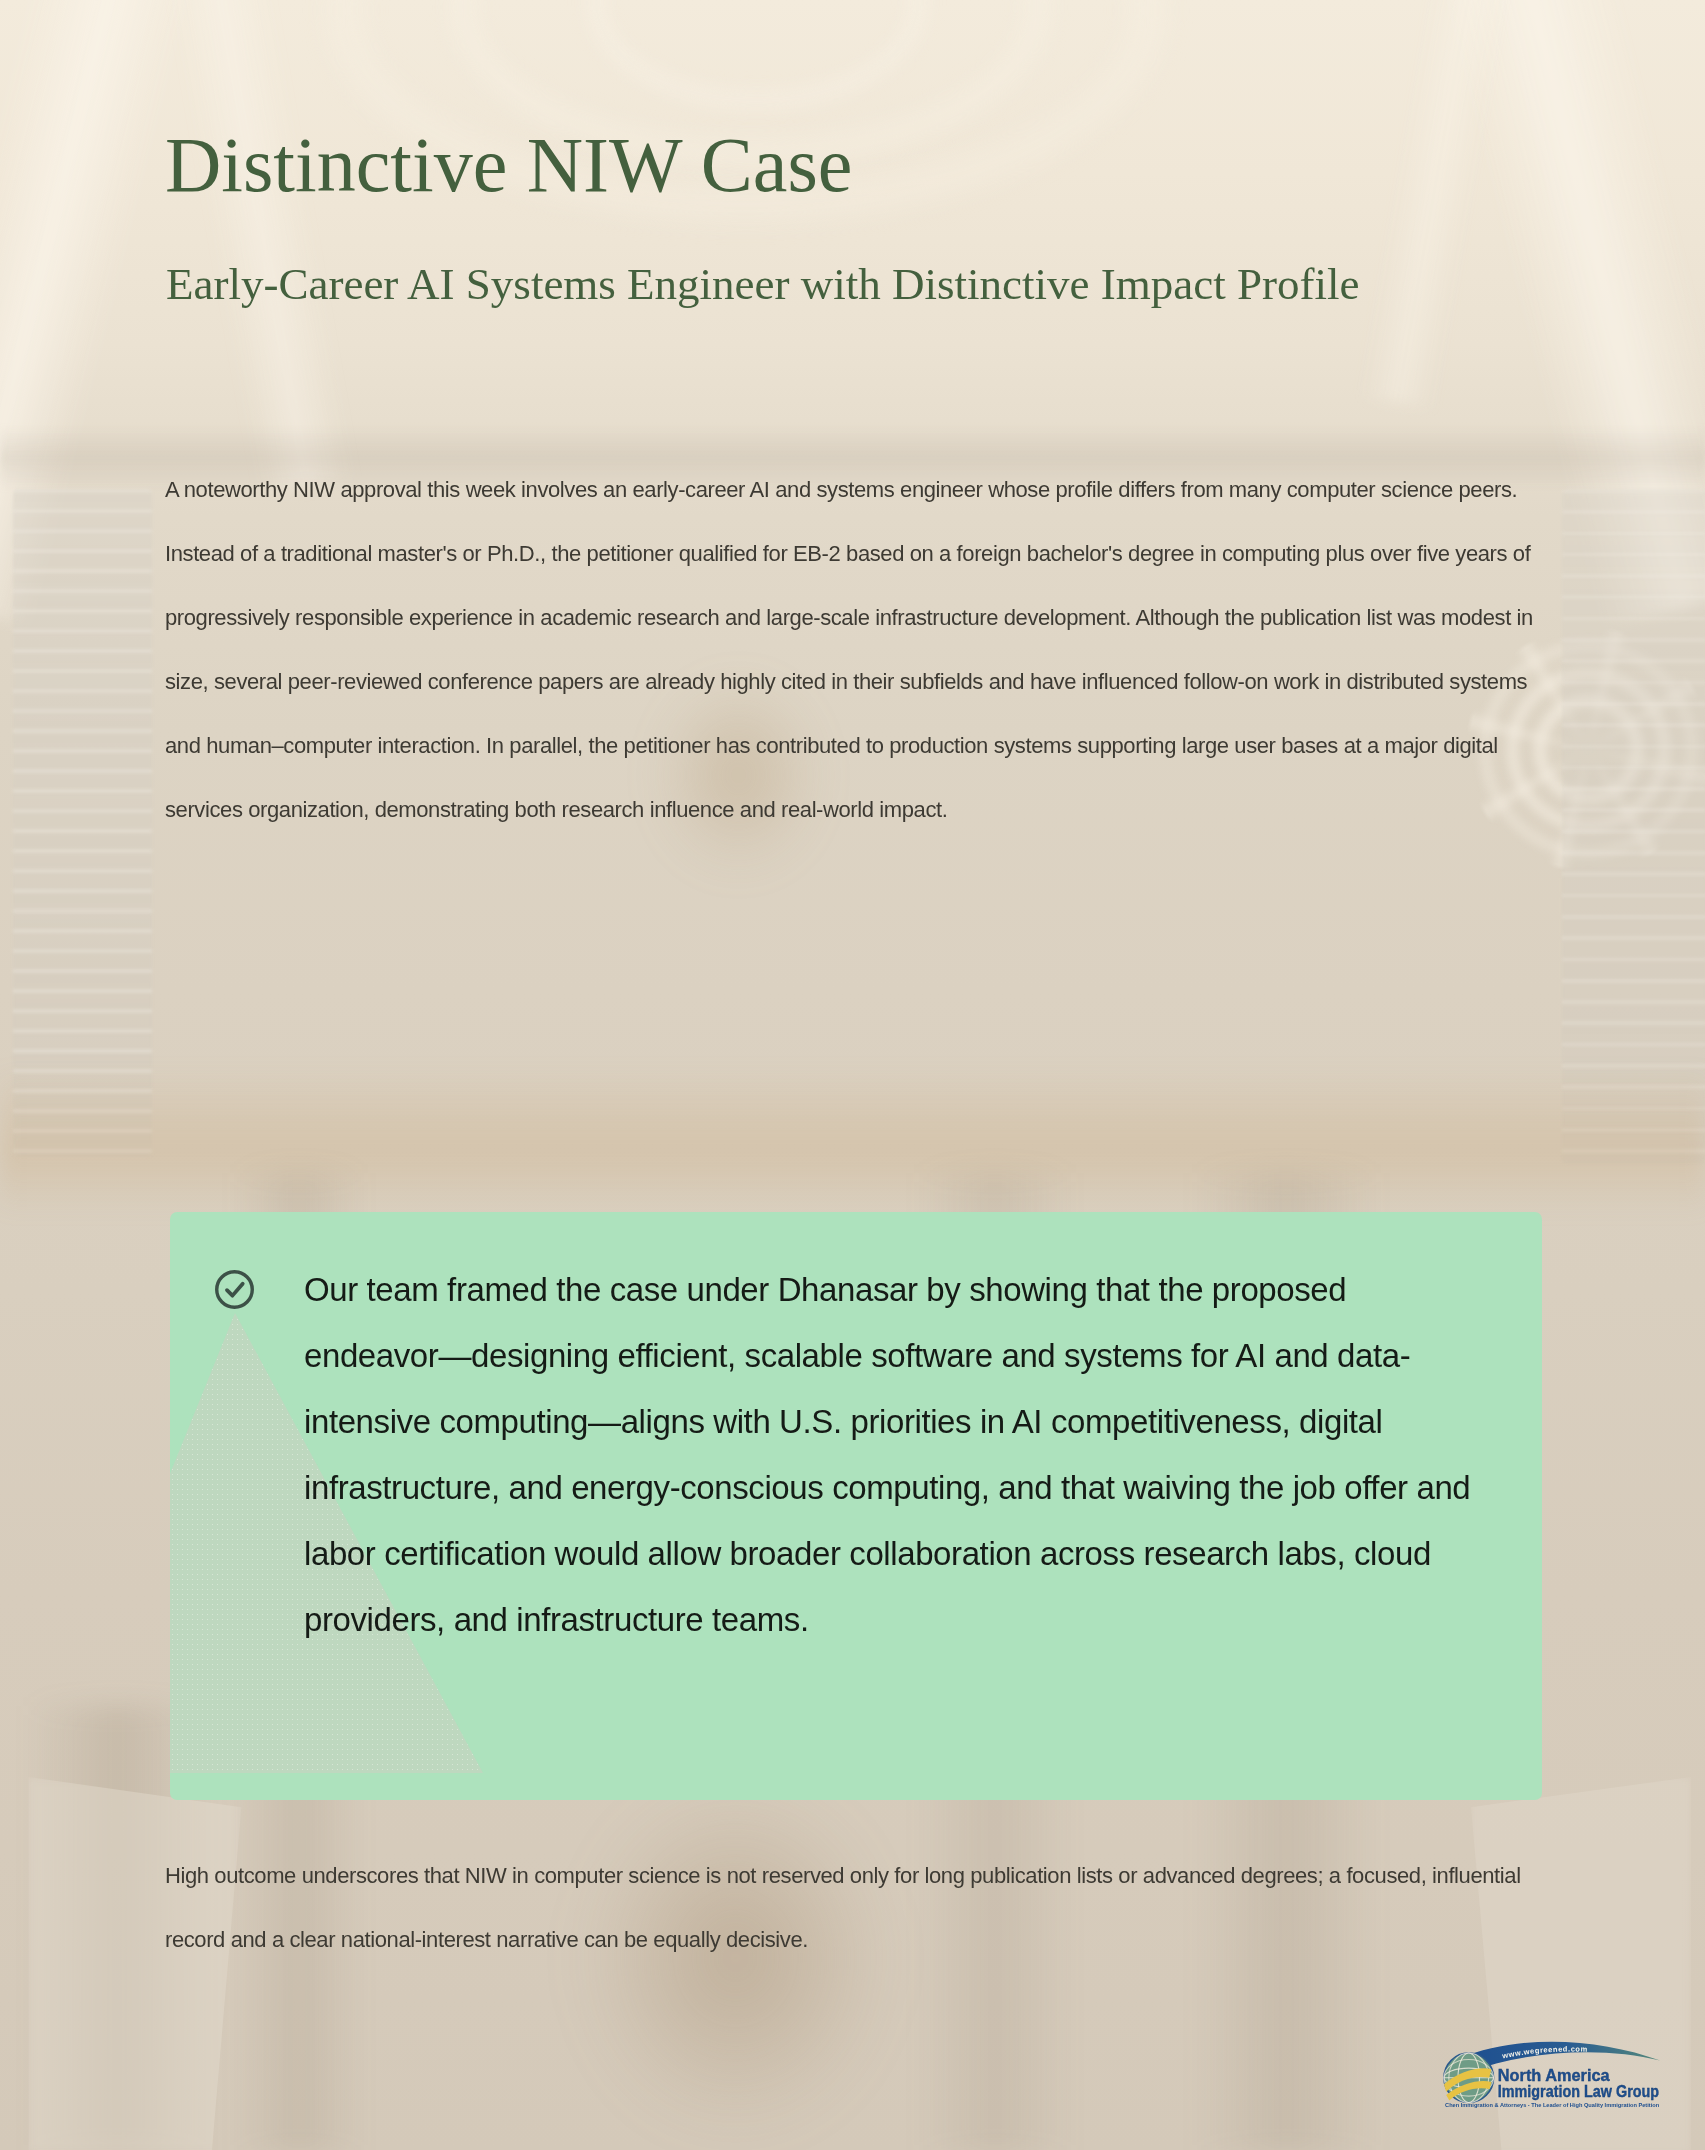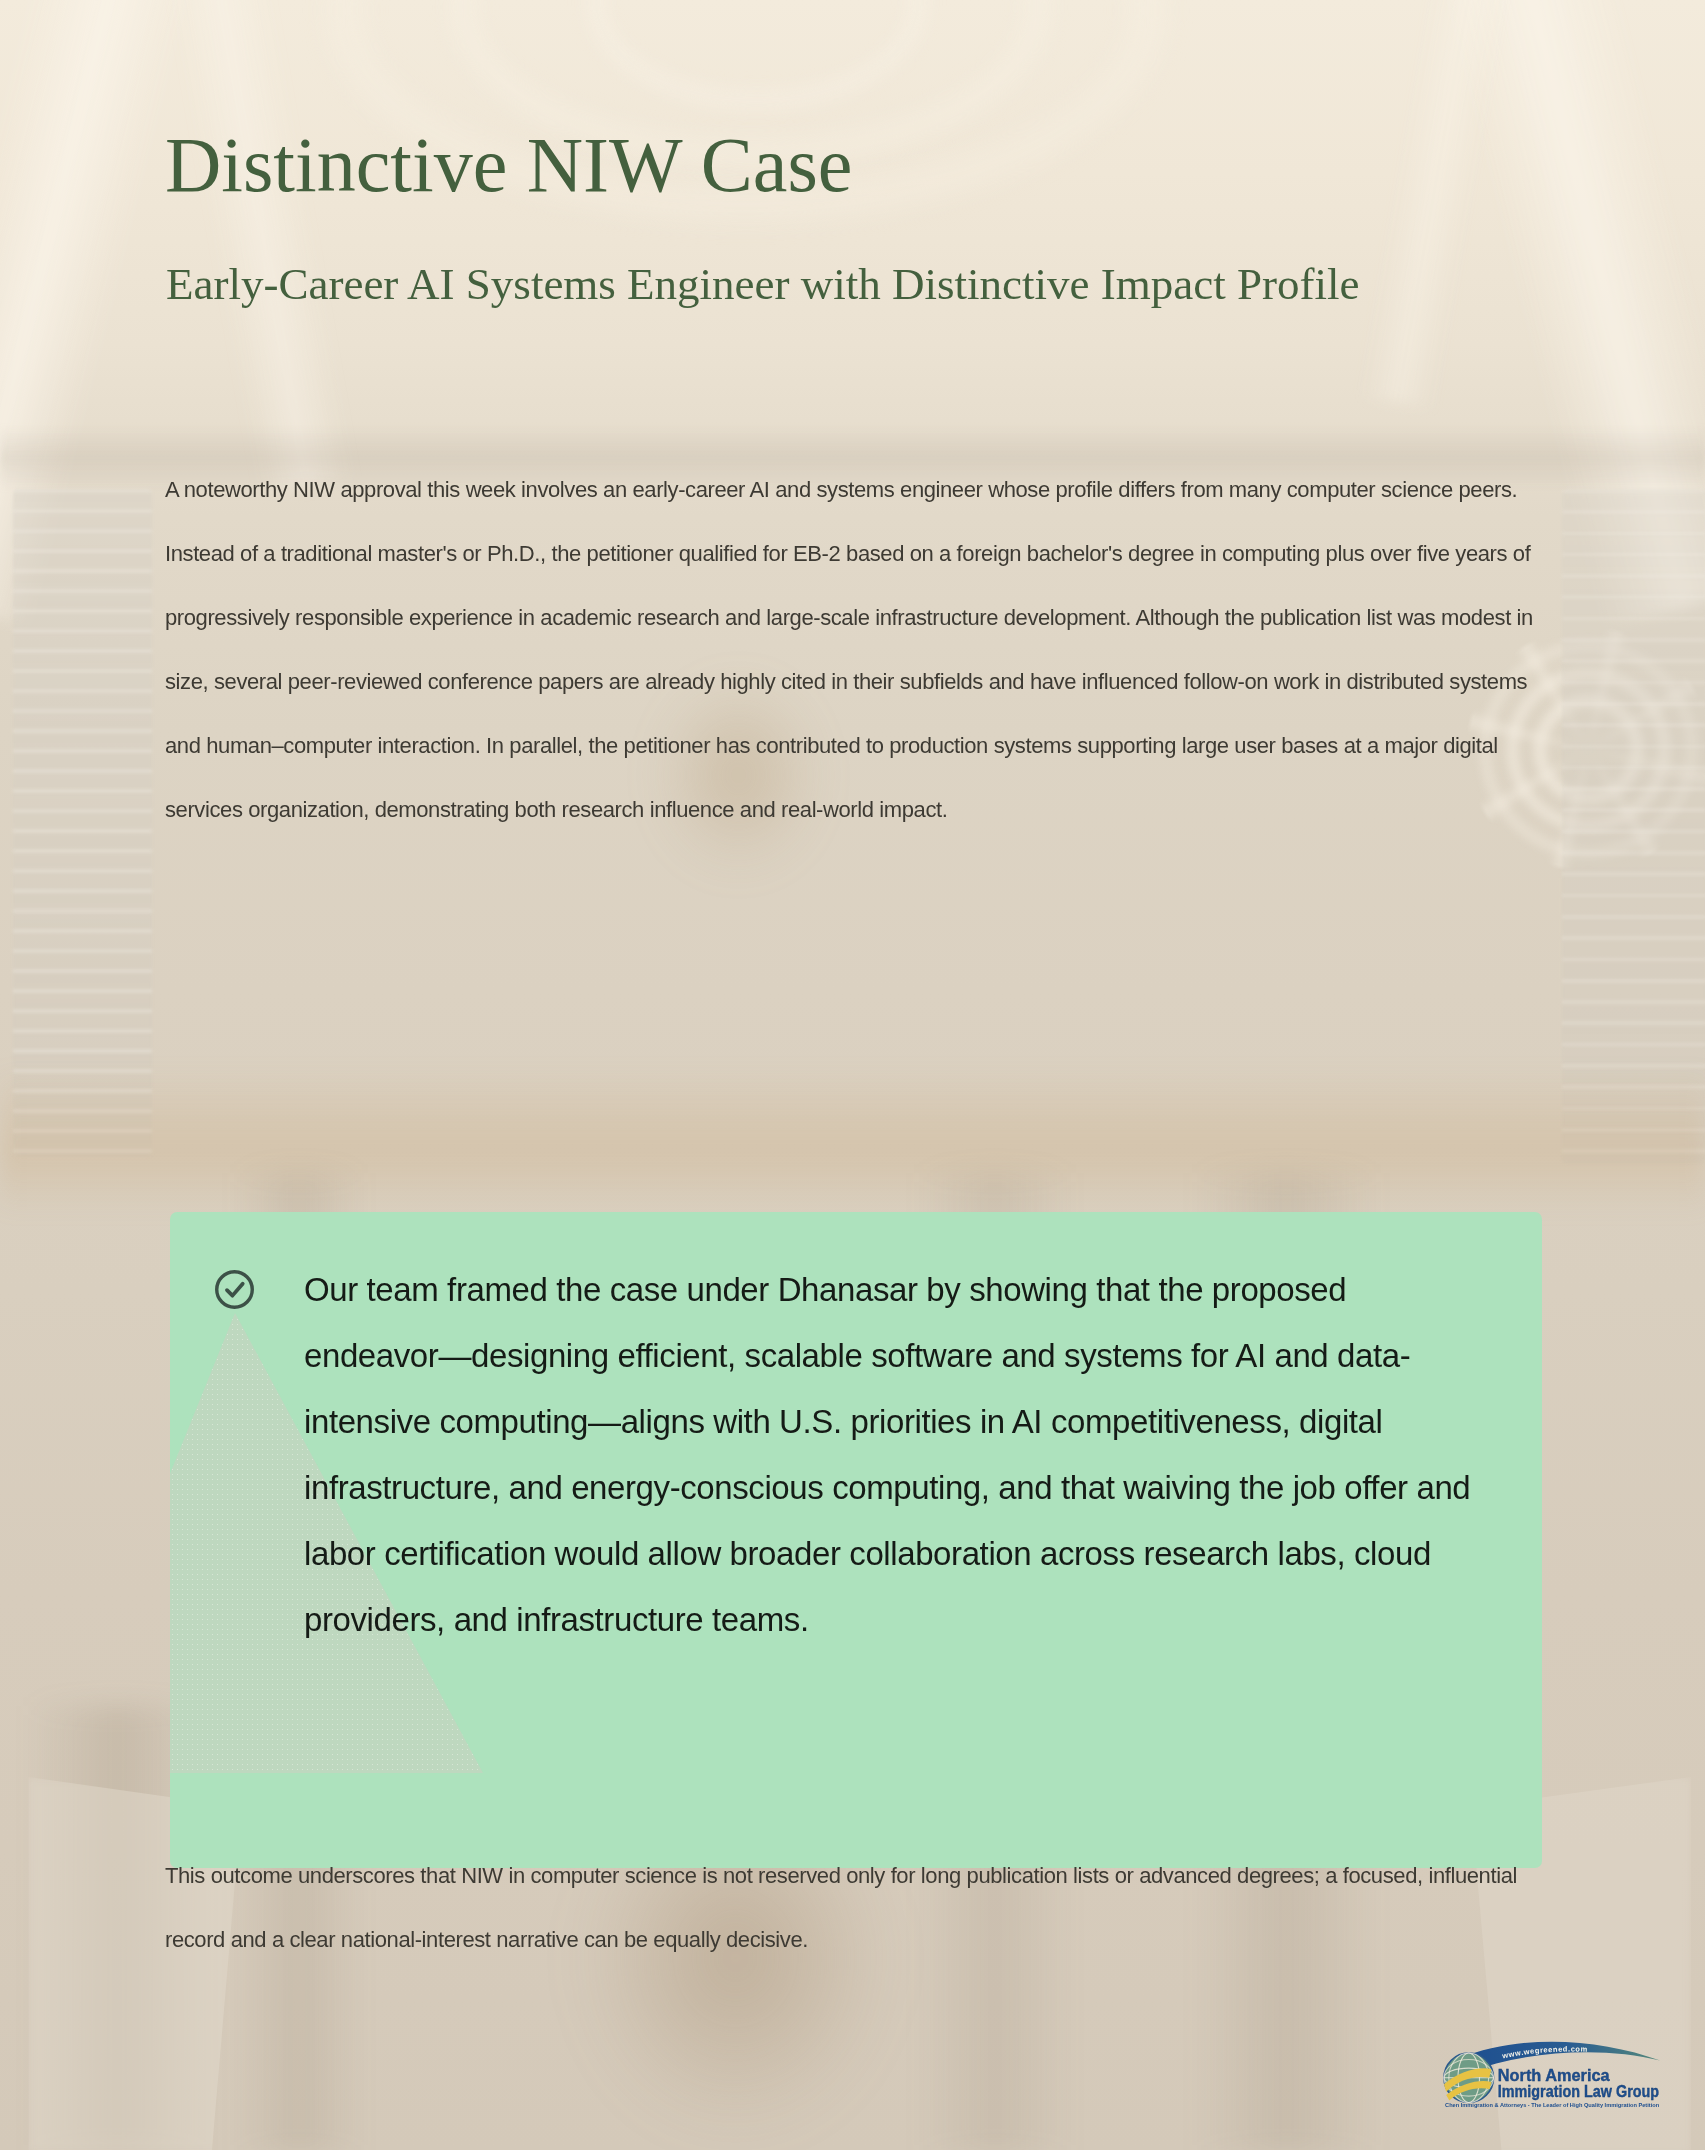--- a/index.html
+++ b/index.html
@@ -94,21 +94,21 @@
     color:var(--accent-green,#44603e);
   }
   p.body-par{
     position:absolute;left:165px;width:1382px;
     font-size:22px;line-height:64px;letter-spacing:-0.4px;
     color:var(--body-text,#3d3a33);
   }
   p.intro{top:458px;}
   p.closing{top:1844px;}
   .callout{
-    position:absolute;left:170px;top:1212px;width:1372px;height:656px;
+    position:absolute;left:170px;top:1212px;width:1372px;height:588px;
     background:var(--callout-bg,#ade2bd);
     border-radius:7.1px;overflow:hidden;
   }
   .callout-triangle{
     position:absolute;inset:0;
     clip-path:polygon(65px 101px, -121px 561px, 313px 561px);
     background-color:rgba(196,212,192,.75);
     background-image:radial-gradient(rgba(238,243,234,.55) 0.9px, transparent 1px);
     background-size:5px 5px;
   }
@@ -168,21 +168,21 @@
       <div class="callout-triangle"></div>
       <span class="check">
         <svg viewBox="0 0 60 60" aria-hidden="true">
           <circle cx="30" cy="30" r="26" fill="none" stroke="#3c5147" stroke-width="5"></circle>
           <path d="M19,31 L27,39 L42,21.5" fill="none" stroke="#3c5147" stroke-width="5.5" stroke-linecap="round" stroke-linejoin="round"></path>
         </svg>
       </span>
       <p class="callout-text">Our team framed the case under Dhanasar by showing that the proposed endeavor—designing efficient, scalable software and systems for AI and data-intensive computing—aligns with U.S. priorities in AI competitiveness, digital infrastructure, and energy-conscious computing, and that waiving the job offer and labor certification would allow broader collaboration across research labs, cloud providers, and infrastructure teams.</p>
     </section>
 
-    <p class="body-par closing">This outcome underscores that NIW in computer science is not reserved only for long publication lists or advanced degrees; a focused, influential record and a clear national-interest narrative can be equally decisive.</p>
+    <p class="body-par closing">High outcome underscores that NIW in computer science is not reserved only for long publication lists or advanced degrees; a focused, influential record and a clear national-interest narrative can be equally decisive.</p>
 
   </main>
 
   <div class="logo">
     <svg viewBox="0 0 420 132" aria-hidden="false">
       <defs>
         <linearGradient id="swooshgrad" x1="0" y1="0" x2="1" y2="0">
           <stop offset="0" stop-color="#1d4e8f"></stop>
           <stop offset="0.55" stop-color="#2a5d92"></stop>
           <stop offset="1" stop-color="#55897a"></stop>

